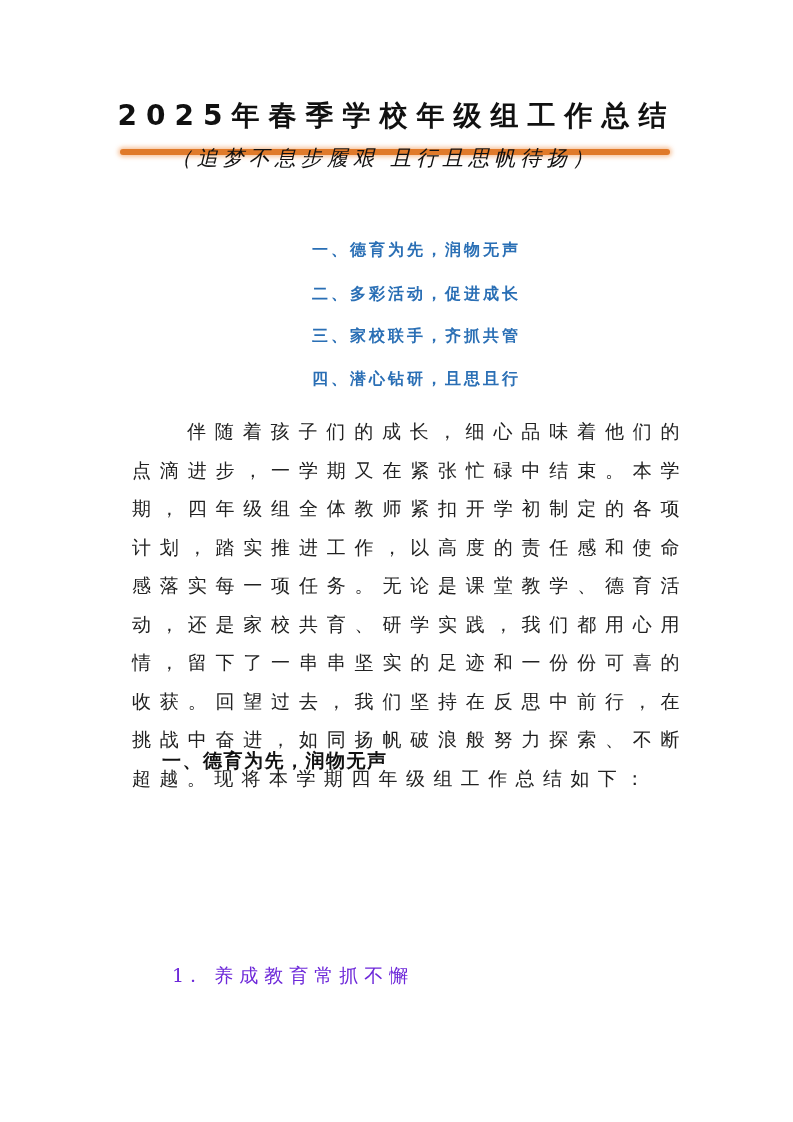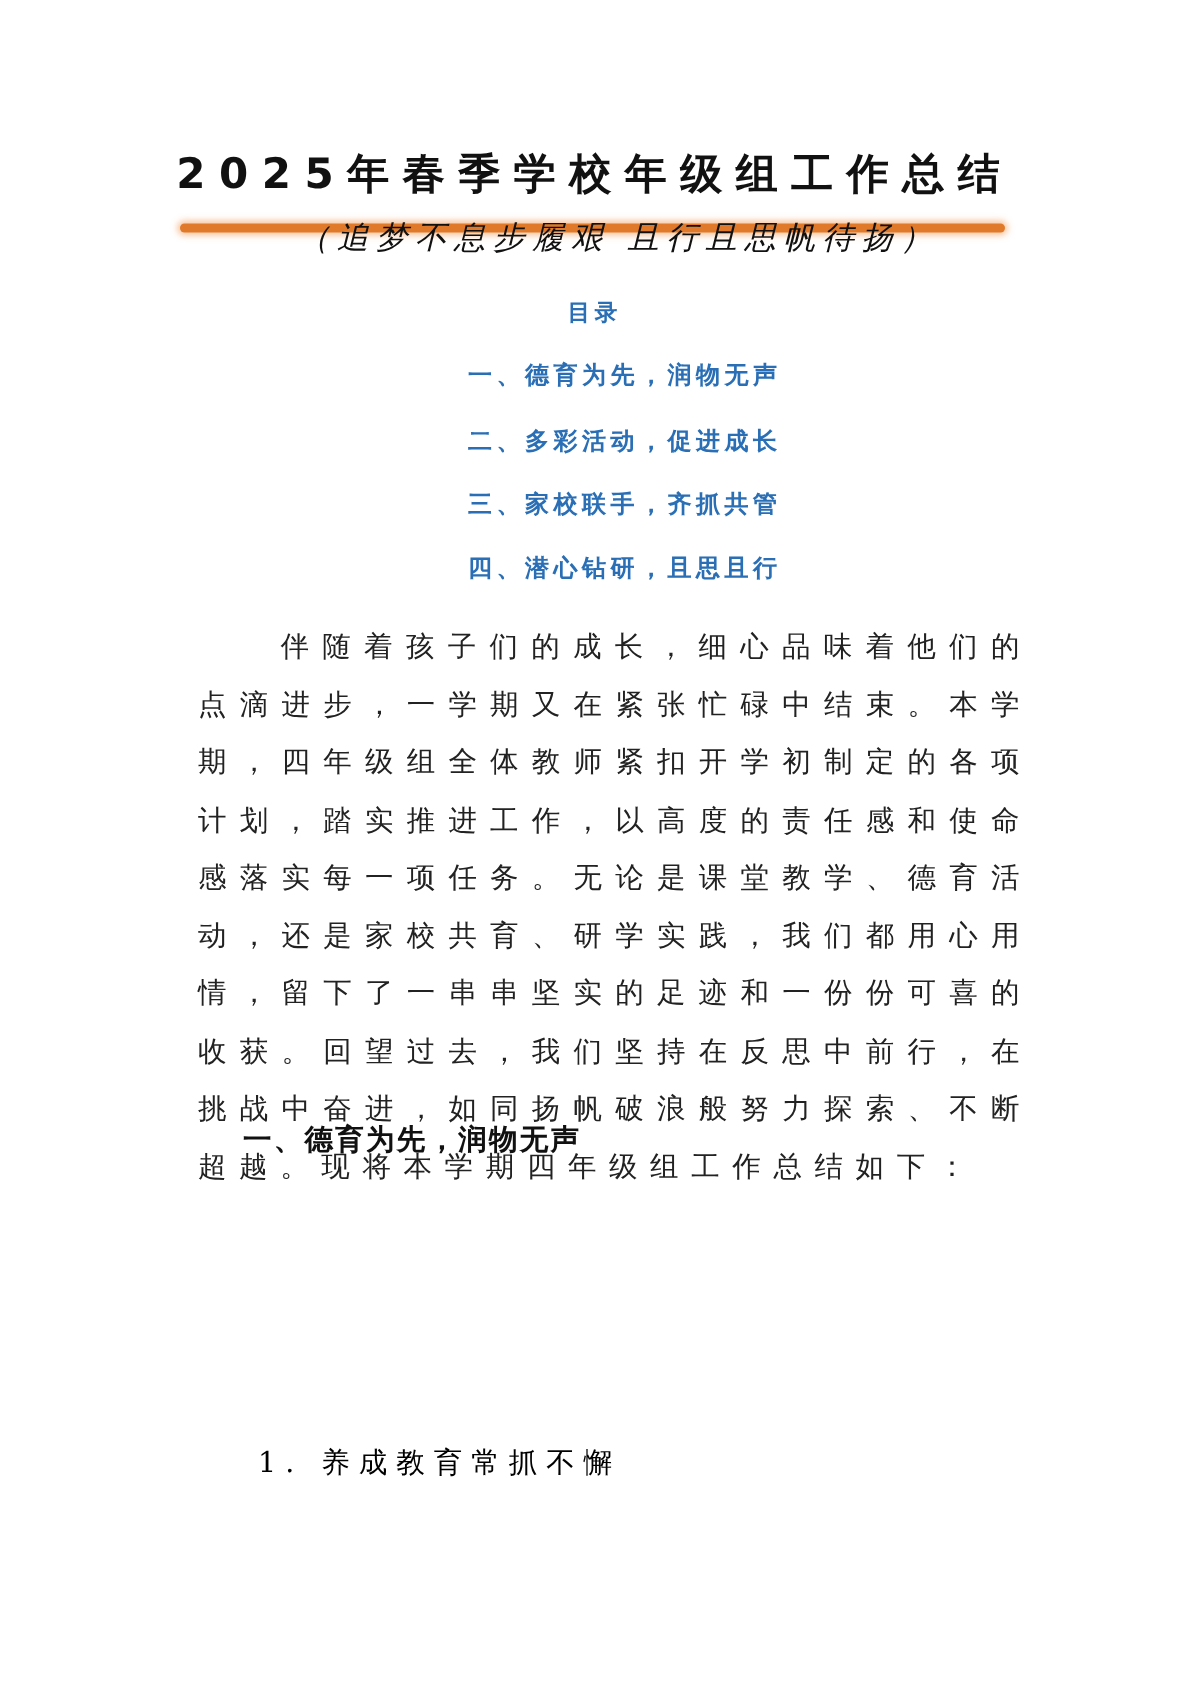--- a/index.html
+++ b/index.html
@@ -11,21 +11,21 @@
     text-align: center; font-family: "DejaVu Sans", "Liberation Sans", sans-serif;
     font-weight: bold; font-size: 28px; letter-spacing: 9px; color: #111;
     line-height: 40px; white-space: nowrap;
   }
   .orange-rule {
     position: absolute; left: 120px; top: 149px; width: 550px; height: 6px;
     background: #e07a2a; border-radius: 3px;
     box-shadow: 0 0 4px 2px rgba(240, 150, 80, 0.55);
   }
   .subtitle {
-    position: absolute; left: 116px; width: 593px; top: 142px;
+    position: absolute; left: 88px; width: 593px; top: 142px;
     text-align: center; font-size: 21px; letter-spacing: 5px; color: #111;
     line-height: 32px; white-space: nowrap; font-style: italic;
   }
   .subtitle span { background: transparent; }
   .toc-title {
     position: absolute; left: 0; width: 793px; top: 197px; text-align: center;
     color: #2a6fb5; font-size: 15px; font-weight: bold; letter-spacing: 3px; line-height: 22px;
   }
   .toc-item {
     position: absolute; left: 0; width: 833px; text-align: center;
@@ -37,38 +37,37 @@
     font-size: 19px; line-height: 38.5px; letter-spacing: 8.4px; color: #222;
     text-align: justify; margin: 12px;
   }
   .indent { text-indent: 55px; }
   .heading {
     position: absolute; left: 162px; font-family: "DejaVu Sans", "Liberation Sans", sans-serif;
     font-weight: bold; font-size: 19px; letter-spacing: 1.5px; color: #111; line-height: 30px;
     white-space: nowrap;
   }
   .subheading {
-    position: absolute; left: 172px; font-size: 19px; letter-spacing: 6px; color: #000000;
+    position: absolute; left: 172px; font-size: 19px; letter-spacing: 6px; color: #6d28d9;
     line-height: 30px; white-space: nowrap;
   }
 </style>
 </head>
 <body>
 
 <div class="page">
 
   <div class="title">2025年春季学校年级组工作总结</div>
 
   <div class="orange-rule"></div>
 
   <div class="subtitle">
     <span>（追梦不息步履艰 且行且思帆待扬）</span>
   </div>
 
-  <div class="toc-title">目录</div>
 
   <div class="toc-item" style="top:238px;">一、德育为先，润物无声</div>
   <div class="toc-item" style="top:282px;">二、多彩活动，促进成长</div>
   <div class="toc-item" style="top:324px;">三、家校联手，齐抓共管</div>
   <div class="toc-item" style="top:367px;">四、潜心钻研，且思且行</div>
 
   <p class="para indent" style="top:400px;">伴随着孩子们的成长，细心品味着他们的点滴进步，一学期又在紧张忙碌中结束。本学期，四年级组全体教师紧扣开学初制定的各项计划，踏实推进工作，以高度的责任感和使命感落实每一项任务。无论是课堂教学、德育活动，还是家校共育、研学实践，我们都用心用情，留下了一串串坚实的足迹和一份份可喜的收获。回望过去，我们坚持在反思中前行，在挑战中奋进，如同扬帆破浪般努力探索、不断超越。现将本学期四年级组工作总结如下：</p>
 
   <div class="heading" style="top:745px;">一、德育为先，润物无声</div>
 

